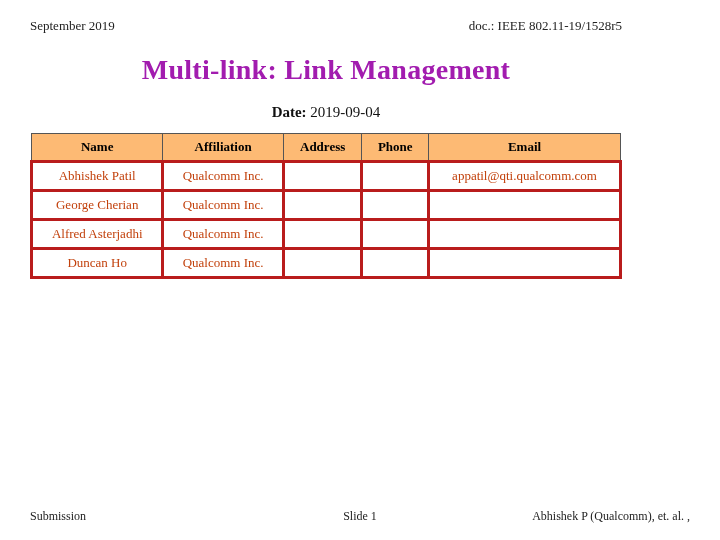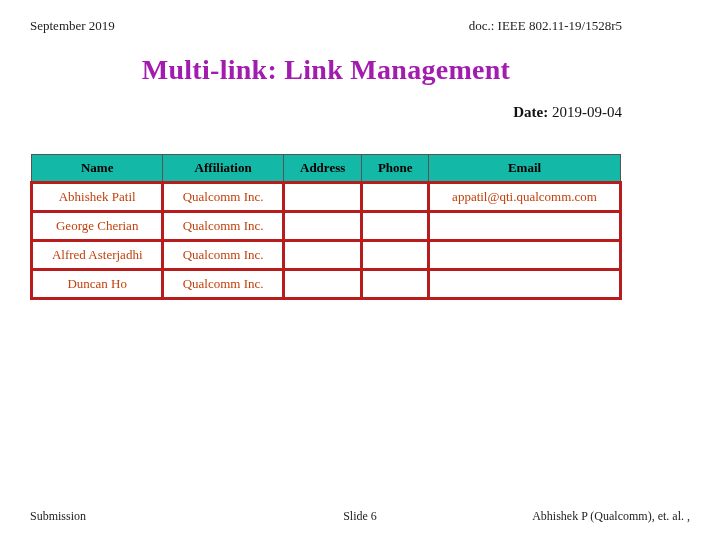--- a/index.html
+++ b/index.html
@@ -46,43 +46,43 @@
       text-align: center;
       font-size: 28px;
       font-weight: bold;
       color: #a21caf;
       margin-top: 10px;
       margin-bottom: 18px;
       letter-spacing: 0.01em;
     }
 
     .date-line {
-      text-align: right;
+      text-align: center;
       font-size: 15px;
       color: #111;
-      margin-bottom: 33px;
+      margin-bottom: 12px;
     }
 
     .date-line span.label {
       font-weight: bold;
     }
 
     .authors-table {
       width: 100%;
       border-collapse: collapse;
       font-size: 13px;
       margin-bottom: 30px;
     }
 
     .authors-table th {
       border: 1px solid #555;
       padding: 5px 12px;
       text-align: center;
       font-weight: bold;
-      background: #14b8a6;
+      background: #fdba74;
       font-size: 13px;
     }
 
     .authors-table td {
       border: 3px solid #b91c1c;
       padding: 5px 12px;
       text-align: center;
       font-size: 13px;
       color: #c2410c;
     }
@@ -171,15 +171,15 @@
           <td></td>
           <td></td>
         </tr>
       </tbody>
   </table>
 
 </div>
 
 <div class="footer-row">
   <span class="footer-left">Submission</span>
-  <span class="footer-center">Slide 6</span>
+  <span class="footer-center">Slide 1</span>
   <span class="footer-right">Abhishek P (Qualcomm), et. al. ,</span>
 </div>
 
 </body></html>

